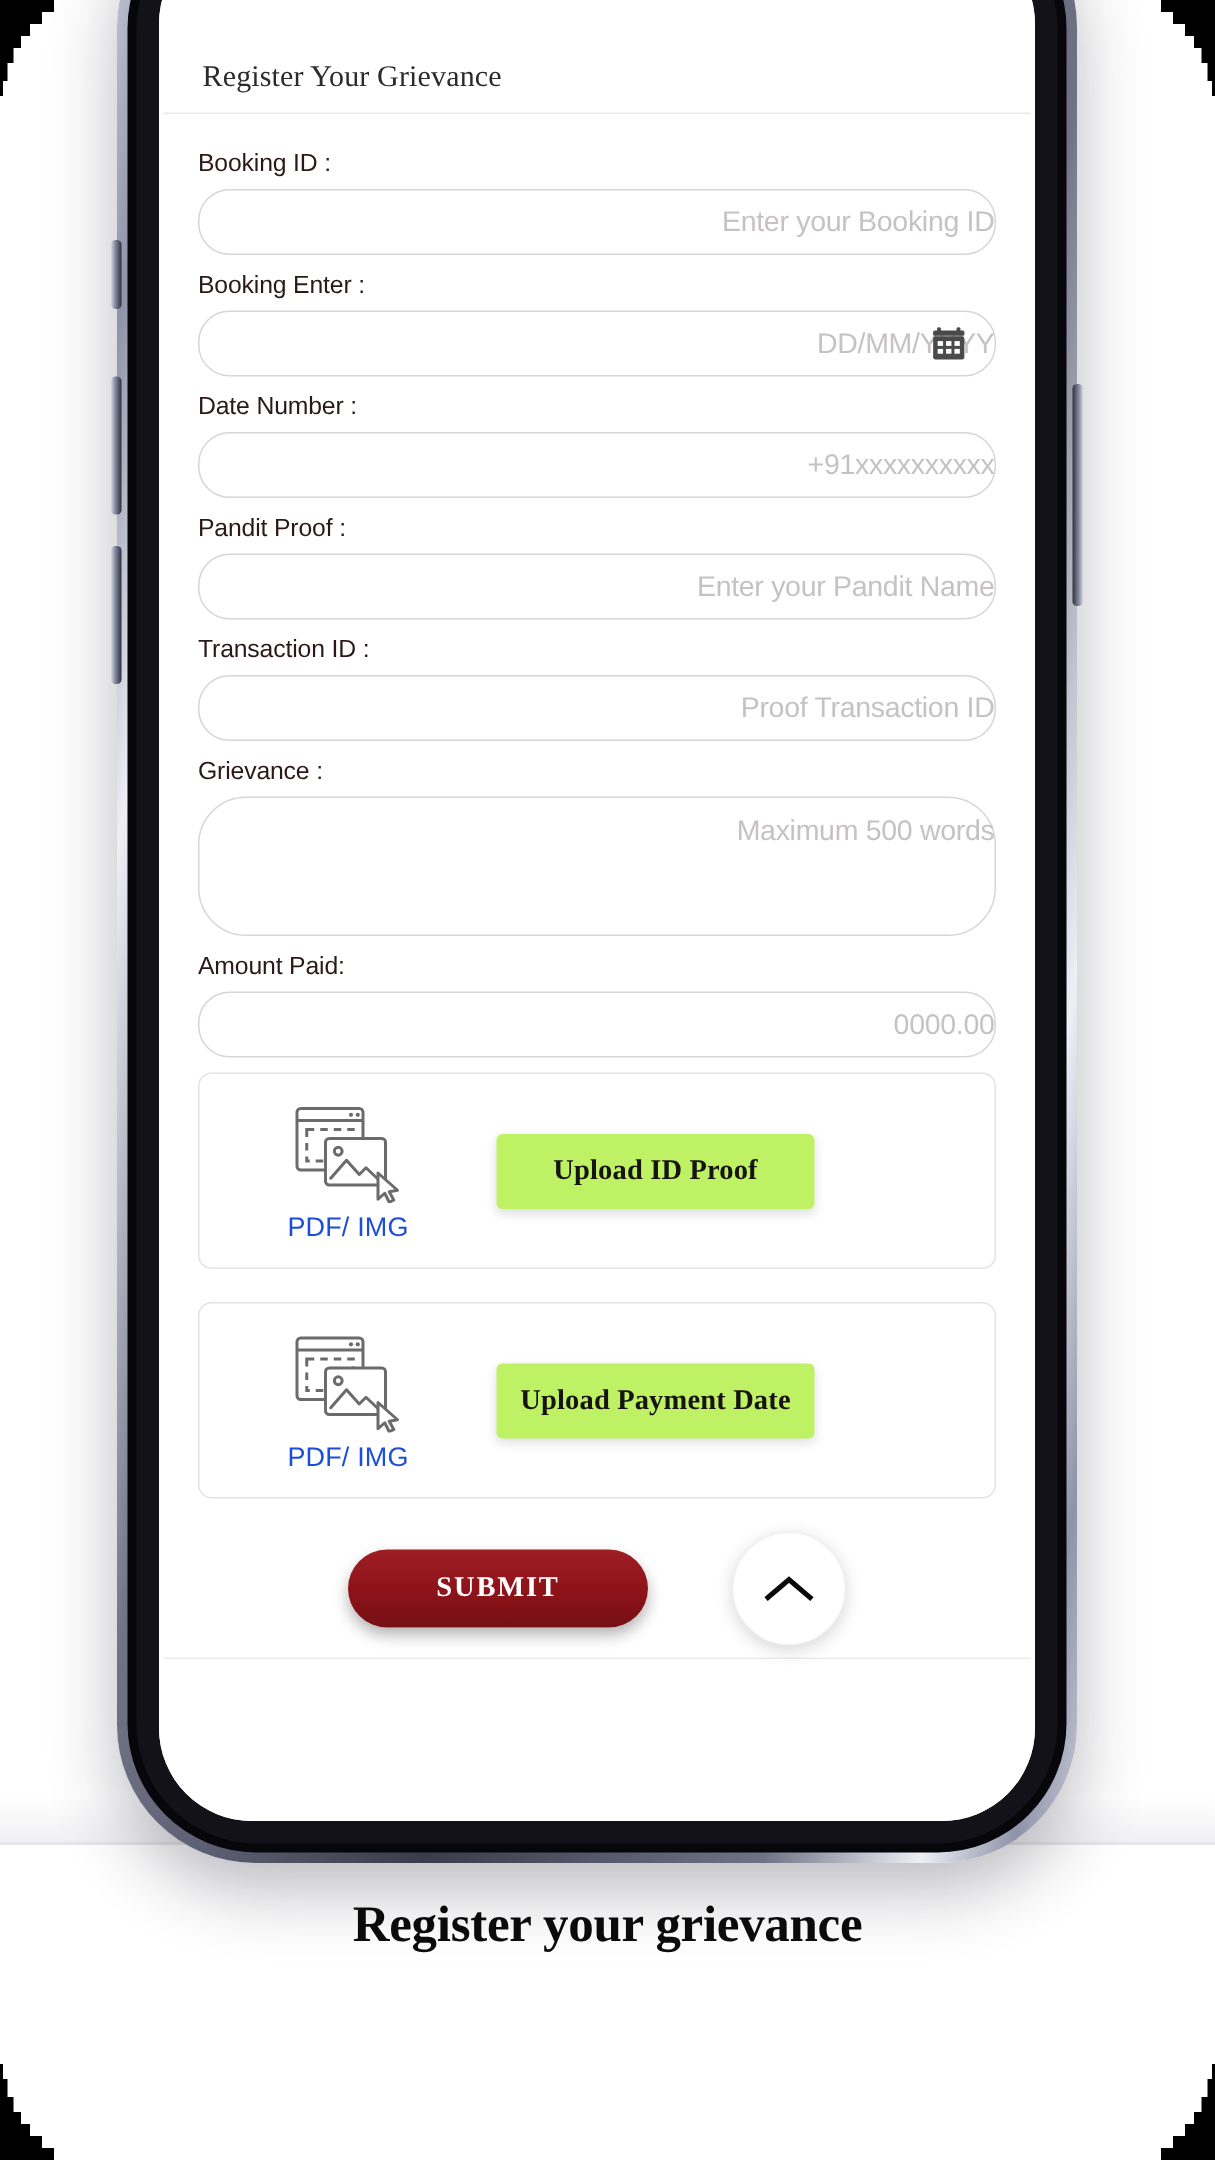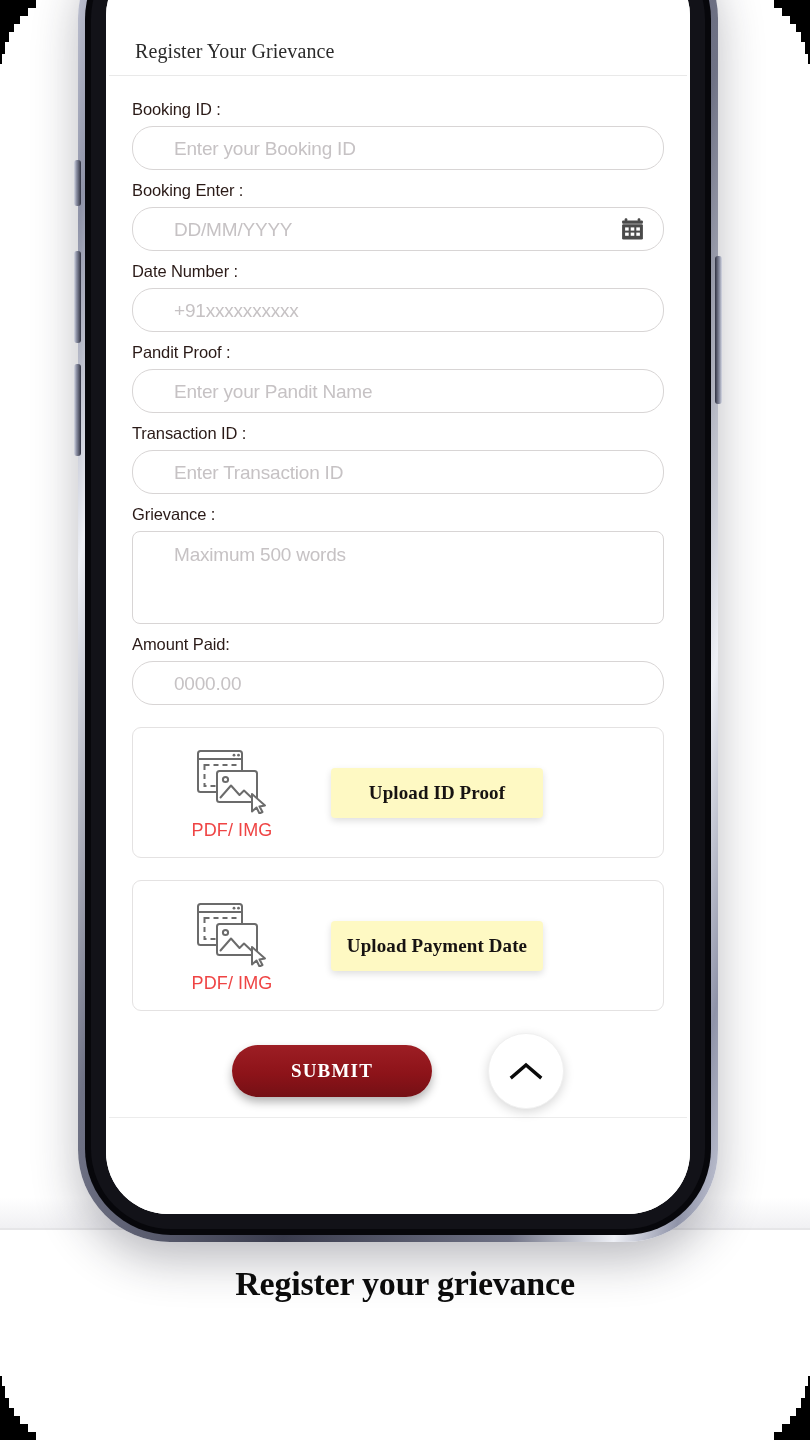--- a/index.html
+++ b/index.html
@@ -147,24 +147,25 @@
   }
 
   .input-shell {
     position: relative;
     height: 42px;
     border: 1px solid #d8d5d5;
     border-radius: 21px;
     background: #fff;
     display: flex;
     align-items: center;
+    justify-content: flex-end;
   }
   .input-shell.textarea-shell {
     height: 93px;
-    border-radius: 8px;
+    border-radius: 32px;
     align-items: flex-start;
     padding-top: 13px;
     box-sizing: border-box;
   }
   .ph {
     font-family: "Liberation Sans", sans-serif;
     font-size: 19px;
     color: #c6c2c4;
     padding-left: 41px;
     letter-spacing: -.2px;
@@ -198,26 +199,26 @@
     display: flex;
     flex-direction: column;
     align-items: center;
     justify-content: center;
     padding-top: 4px;
   }
   .upload-icon { width: 78px; height: 66px; display: block; }
   .upload-kind {
     font-family: "Liberation Sans", sans-serif;
     font-size: 18px;
-    color: #ef4444;
+    color: #1d4ed8;
     margin-top: 6px;
     letter-spacing: .1px;
   }
   .upload-btn {
-    background: #fef9c3;
+    background: #bef264;
     border: none;
     border-radius: 4px;
     height: 50px;
     min-width: 212px;
     padding: 4px 14px;
     font-family: "Liberation Serif", serif;
     font-size: 19px;
     font-weight: 700;
     color: #171312;
     letter-spacing: .1px;
@@ -356,32 +357,32 @@
           <div class="field">
             <label class="field-label">Pandit Proof :</label>
             <div class="input-shell">
               <span class="ph">Enter your Pandit Name</span>
             </div>
           </div>
 
           <div class="field">
             <label class="field-label">Transaction ID :</label>
             <div class="input-shell">
-              <span class="ph">Enter Transaction ID</span>
+              <span class="ph">Proof Transaction ID</span>
             </div>
           </div>
 
           <div class="field">
             <label class="field-label">Grievance :</label>
             <div class="input-shell textarea-shell">
               <span class="ph">Maximum 500 words</span>
             </div>
           </div>
 
-          <div class="field" style="margin-bottom:22px;">
+          <div class="field" style="margin-bottom:10px;">
             <label class="field-label">Amount Paid:</label>
             <div class="input-shell">
               <span class="ph">0000.00</span>
             </div>
           </div>
 
           <div class="upload-card">
             <div class="upload-left">
               <svg class="upload-icon" viewBox="0 0 78 66">
                 <rect x="5" y="3" width="44" height="41" rx="2.5" fill="none" stroke="#6b6b6b" stroke-width="2"></rect>

